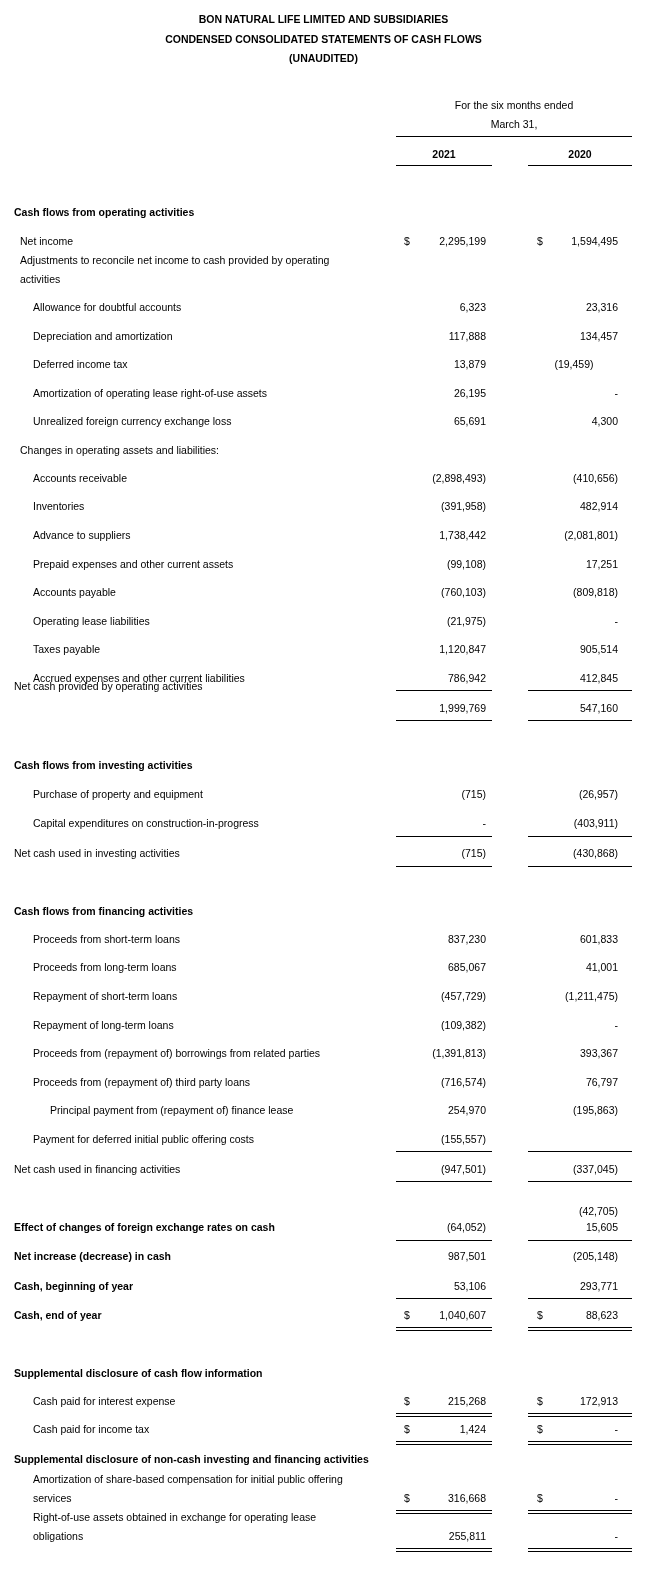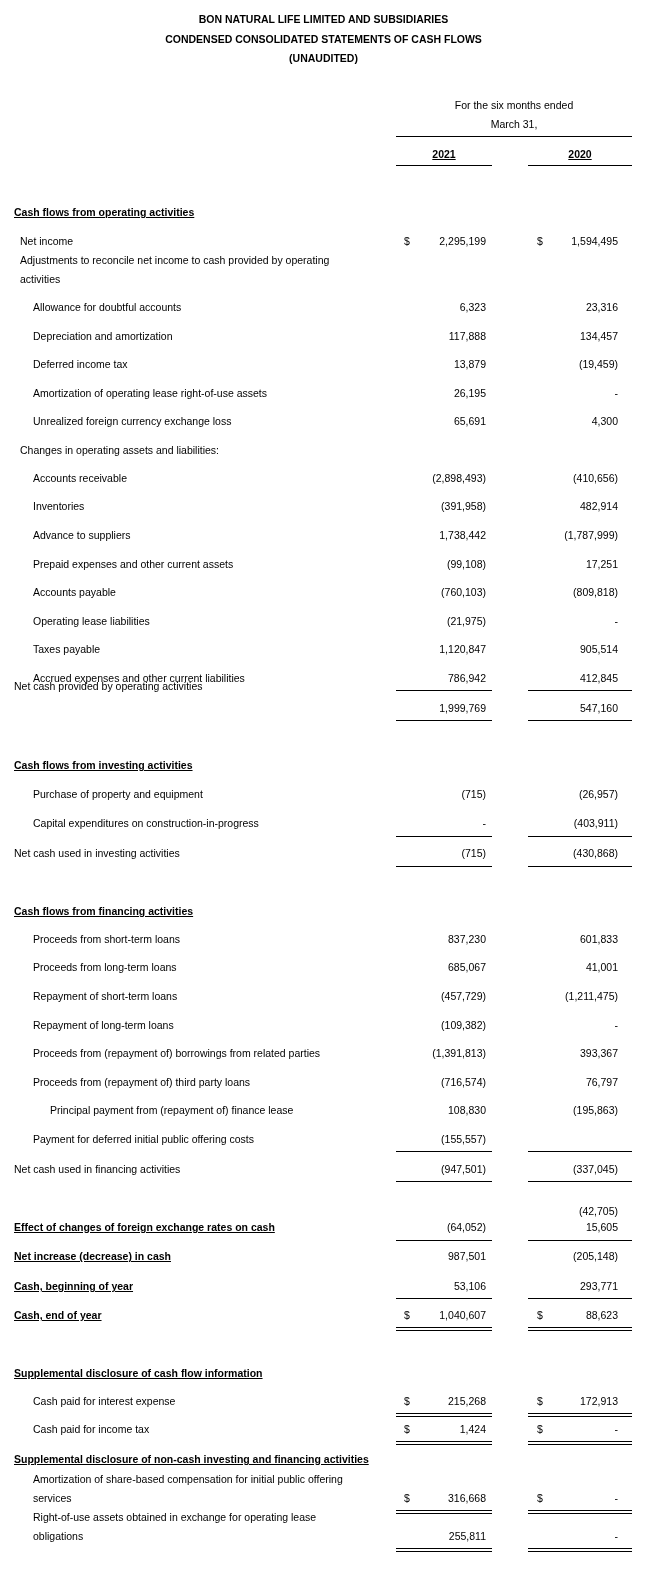--- a/index.html
+++ b/index.html
@@ -3,21 +3,21 @@
   <meta charset="utf-8">
   <style>
     html, body { margin: 0; padding: 0; background: #ffffff; }
     body {
       width: 647px; height: 1584px; position: relative; overflow: hidden;
       font-family: "Liberation Sans", sans-serif; color: #000; font-size: 10.5px;
     }
     .abs { position: absolute; white-space: nowrap; }
     .title { left: 0; width: 647px; text-align: center; font-weight: bold; font-size: 10.5px; }
     .hdr { text-align: center; font-size: 10.5px; }
-    .bold { font-weight: bold; text-decoration: underline; }
+    .bold { font-weight: bold; }
     .rule { position: absolute; height: 0; border-top: 1px solid #000; }
     .drule { position: absolute; height: 2px; border-top: 1px solid #000; border-bottom: 1px solid #000; }
     .lbl { position: absolute; white-space: nowrap; }
     .v1 { position: absolute; left: 400px; width: 86px; text-align: right; white-space: nowrap; }
     .v2 { position: absolute; left: 530px; width: 88px; text-align: right; white-space: nowrap; }
     .d1 { position: absolute; left: 404px; white-space: nowrap; }
     .d2 { position: absolute; left: 537px; white-space: nowrap; }
     .np { padding-right: 4px; }
   </style>
 </head>
@@ -54,21 +54,21 @@
   <div class="v2 np" style="top:301px;">23,316</div>
 </div>
 <div>
   <div class="lbl" style="top:330px; left:33px;">Depreciation and amortization</div>
   <div class="v1 np" style="top:330px;">117,888</div>
   <div class="v2 np" style="top:330px;">134,457</div>
 </div>
 <div>
   <div class="lbl" style="top:358px; left:33px;">Deferred income tax</div>
   <div class="v1 np" style="top:358px;">13,879</div>
-  <div class="v2" style="top:358px;">(19,459)</div>
+  <div class="v2" style="top:358px;text-align:center;">(19,459)</div>
 </div>
 <div>
   <div class="lbl" style="top:387px; left:33px;">Amortization of operating lease right-of-use assets</div>
   <div class="v1 np" style="top:387px;">26,195</div>
   <div class="v2 np" style="top:387px;">-</div>
 </div>
 <div>
   <div class="lbl" style="top:415px; left:33px;">Unrealized foreign currency exchange loss</div>
   <div class="v1 np" style="top:415px;">65,691</div>
   <div class="v2 np" style="top:415px;">4,300</div>
@@ -82,21 +82,21 @@
   <div class="v2" style="top:472px;">(410,656)</div>
 </div>
 <div>
   <div class="lbl" style="top:500px; left:33px;">Inventories</div>
   <div class="v1" style="top:500px;">(391,958)</div>
   <div class="v2 np" style="top:500px;">482,914</div>
 </div>
 <div>
   <div class="lbl" style="top:529px; left:33px;">Advance to suppliers</div>
   <div class="v1 np" style="top:529px;">1,738,442</div>
-  <div class="v2" style="top:529px;">(1,787,999)</div>
+  <div class="v2" style="top:529px;">(2,081,801)</div>
 </div>
 <div>
   <div class="lbl" style="top:558px; left:33px;">Prepaid expenses and other current assets</div>
   <div class="v1" style="top:558px;">(99,108)</div>
   <div class="v2 np" style="top:558px;">17,251</div>
 </div>
 <div>
   <div class="lbl" style="top:586px; left:33px;">Accounts payable</div>
   <div class="v1" style="top:586px;">(760,103)</div>
   <div class="v2" style="top:586px;">(809,818)</div>
@@ -174,21 +174,21 @@
   <div class="v1" style="top:1047px;">(1,391,813)</div>
   <div class="v2 np" style="top:1047px;">393,367</div>
 </div>
 <div>
   <div class="lbl" style="top:1076px; left:33px;">Proceeds from (repayment of) third party loans</div>
   <div class="v1" style="top:1076px;">(716,574)</div>
   <div class="v2 np" style="top:1076px;">76,797</div>
 </div>
 <div>
   <div class="lbl" style="top:1104px; left:50px;">Principal payment from (repayment of) finance lease</div>
-  <div class="v1 np" style="top:1104px;">108,830</div>
+  <div class="v1 np" style="top:1104px;">254,970</div>
   <div class="v2" style="top:1104px;">(195,863)</div>
 </div>
 <div>
   <div class="lbl" style="top:1133px; left:33px;">Payment for deferred initial public offering costs</div>
   <div class="v1" style="top:1133px;">(155,557)</div>
   <div class="v2" style="top:1191px;margin-top:14px;">(42,705)</div>
 </div>
 <div class="rule" style="top:1151px; left:396px; width:96px;"></div>
 <div class="rule" style="top:1151px; left:528px; width:104px;"></div>
 <div>

